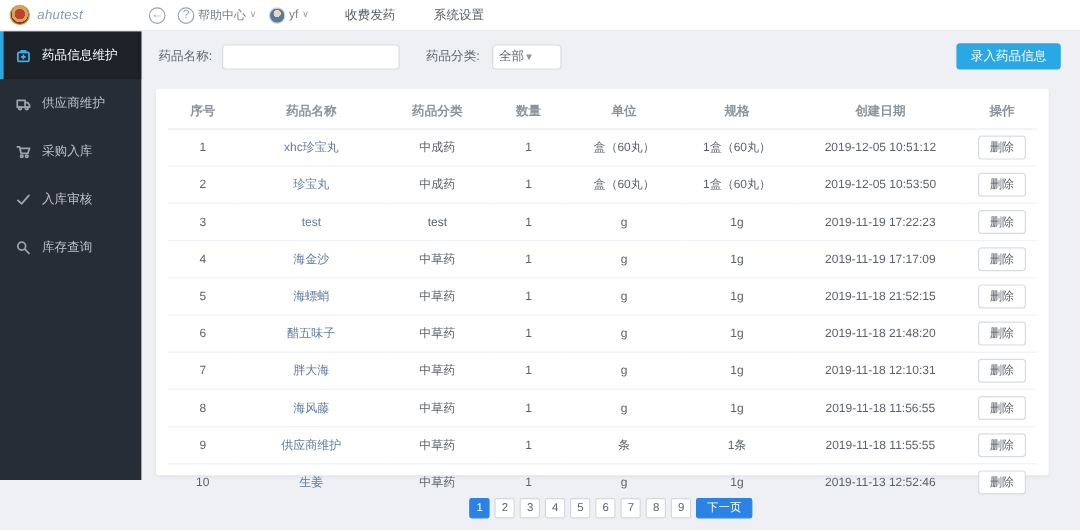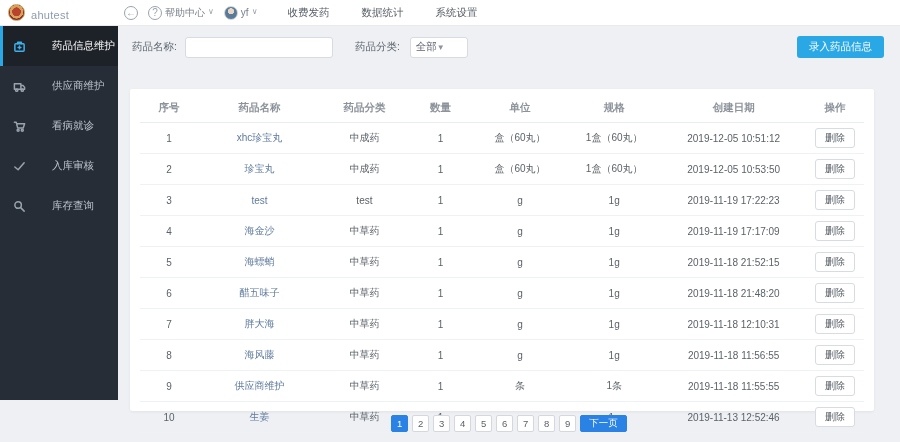--- a/index.html
+++ b/index.html
@@ -3,40 +3,40 @@
 <meta charset="utf-8">
 <style>
   * { margin:0; padding:0; box-sizing:border-box; }
   html,body { width:900px; height:442px; overflow:hidden;
     font-family:"Liberation Sans","DejaVu Sans",sans-serif; background:#eef0f4; }
   .page { position:relative; width:900px; height:442px; }
 
   
   .header { position:absolute; top:0; left:0; width:900px; height:26px;
     background:#ffffff; border-bottom:1px solid #e8eaee; display:flex; align-items:center; z-index:5; }
-  .brand { display:flex; align-items:flex-end; gap:6px; padding-left:8px; width:118px; }
+  .brand { display:flex; align-items:center; gap:6px; padding-left:8px; width:118px;font-style:italic; }
   .logo { width:17px; height:17px; border-radius:50%;
     background:radial-gradient(circle at 50% 45%, #b8442e 0 38%, #d8a35c 40% 60%, #8a2f22 62% 100%);
     border:1px solid #caa061; flex:0 0 auto; }
   .brand-name { font-size:11px; color:#8d9bb0; letter-spacing:.3px; }
   .hdr-tools { display:flex; align-items:center; gap:10px; margin-left:6px; }
   .circle-ic { width:14px; height:14px; border-radius:50%; border:1px solid #9aa3ad;
     color:#9aa3ad; font-size:10px; line-height:12px; text-align:center; cursor:pointer; }
   .hdr-link { display:flex; align-items:center; gap:3px; font-size:10px; color:#7a828c; cursor:pointer; }
   .avatar { width:14px; height:14px; border-radius:50%;
     background:radial-gradient(circle at 50% 35%, #e8d6c4 0 30%, #5a7a9a 32% 100%); border:1px solid #cfd4da; }
   .chev { font-size:8px; color:#9aa3ad; transform:translateY(-1px); }
   .top-nav { display:flex; align-items:stretch; height:26px; margin-left:14px; }
   .nav-item { font-size:10.5px; color:#5a6068; padding:0 16px; display:flex; align-items:center;
     cursor:pointer; white-space:nowrap; }
   .nav-item.active { background:#2aa7e5; color:#ffffff; }
 
   
   .sidebar { position:absolute; top:26px; left:0; width:118px; height:374px; background:#272d37; }
-  .side-item { display:flex; align-items:center; gap:26px; height:40px; padding-left:13px;
+  .side-item { display:flex; align-items:center; gap:9px; height:40px; padding-left:13px;
     color:#bcc2ca; font-size:10.5px; cursor:pointer; position:relative; }
   .side-item.active { background:#1d2128; color:#ffffff; }
   .side-item.active::before { content:""; position:absolute; left:0; top:0; width:3px; height:40px; background:#2aa7e5; }
   .side-item .ic { width:13px; height:13px; flex:0 0 auto; display:flex; align-items:center; justify-content:center; }
   .side-item svg { width:13px; height:13px; stroke:#9aa3ad; fill:none; stroke-width:1.6; }
   .side-item.active svg { stroke:#3db1ec; }
 
   
   .main { position:absolute; top:26px; left:118px; width:782px; height:416px; background:#eef0f4; }
   .filters { display:flex; align-items:center; height:42px; padding:0 16px 0 14px; gap:8px; }
@@ -45,21 +45,21 @@
     font-size:10.5px; padding:0 6px; color:#444; outline:none; }
   .f-select { width:58px; height:21px; background:#fff; border:1px solid #d7dbe2; border-radius:3px;
     display:flex; align-items:center; padding:0 5px; font-size:10.5px;
     color:#5f6670; cursor:pointer; margin-left:2px; }
   .f-select .sel-chev { font-size:8px; color:#8d949d; }
   .spacer { flex:1; }
   .add-btn { background:#2aa7e5; color:#fff; font-size:10.5px; border:none; border-radius:3px;
     height:22px; padding:0 12px; cursor:pointer; }
 
   
-  .card { position:absolute; top:63px; left:12px; width:744px; height:322px; background:#ffffff;
+  .card { position:absolute; top:48px; left:12px; width:744px; height:322px; background:#ffffff;
     box-shadow:0 1px 3px rgba(0,0,0,.06); border-radius:2px; padding:4px 10px 0 10px; }
   table { width:100%; border-collapse:collapse; table-layout:fixed; }
   th { font-size:10.5px; color:#8d939b; font-weight:bold; padding:8px 2px 7px 2px; text-align:center;
     border-bottom:1px solid #e9edf2; }
   td { font-size:10px; color:#5c6269; text-align:center; padding:5px 2px;
     border-bottom:1px solid #eef1f5; white-space:nowrap; overflow:hidden; }
   td.name { color:#5f7b9d; }
   .del-btn { font-size:10px; color:#5c6269; background:#fff; border:1px solid #d7dbe2;
     border-radius:3px; padding:2px 9px; cursor:pointer; }
   col.c-idx{width:8%;} col.c-name{width:17%;} col.c-cat{width:12%;} col.c-qty{width:9%;}
@@ -92,21 +92,20 @@
         <span class="chev">∨</span>
       </div>
       <div class="hdr-link">
         <span class="avatar"></span>
         <span>yf</span>
         <span class="chev">∨</span>
       </div>
     </div>
     <div class="top-nav" id="top-nav">
         <div class="nav-item">收费发药</div>
-        <div class="nav-item">数据统计</div>
         <div class="nav-item">系统设置</div>
       </div>
   </div>
 
   <div class="sidebar" id="sidebar">
       <div class="side-item active">
         <span class="ic">
           <svg viewBox="0 0 14 14" stroke-linecap="round" stroke-linejoin="round">
             <rect x="2" y="4" width="10" height="8" rx="1"></rect>
             <path d="M5 4V2.5h4V4M7 6.5v3M5.5 8h3"></path>
@@ -125,21 +124,21 @@
         <span>供应商维护</span>
       </div>
       <div class="side-item">
         <span class="ic">
           <svg viewBox="0 0 14 14" stroke-linecap="round" stroke-linejoin="round">
             <path d="M1.5 2.5h2l1.5 6h6l1.5-4.5H4"></path>
             <circle cx="5.5" cy="11" r="1.1"></circle>
             <circle cx="10" cy="11" r="1.1"></circle>
           </svg>
         </span>
-        <span>看病就诊</span>
+        <span>采购入库</span>
       </div>
       <div class="side-item">
         <span class="ic">
           <svg viewBox="0 0 14 14" stroke-linecap="round" stroke-linejoin="round">
             <path d="M2 7.5l3.5 3L12 3"></path>
           </svg>
         </span>
         <span>入库审核</span>
       </div>
       <div class="side-item">

